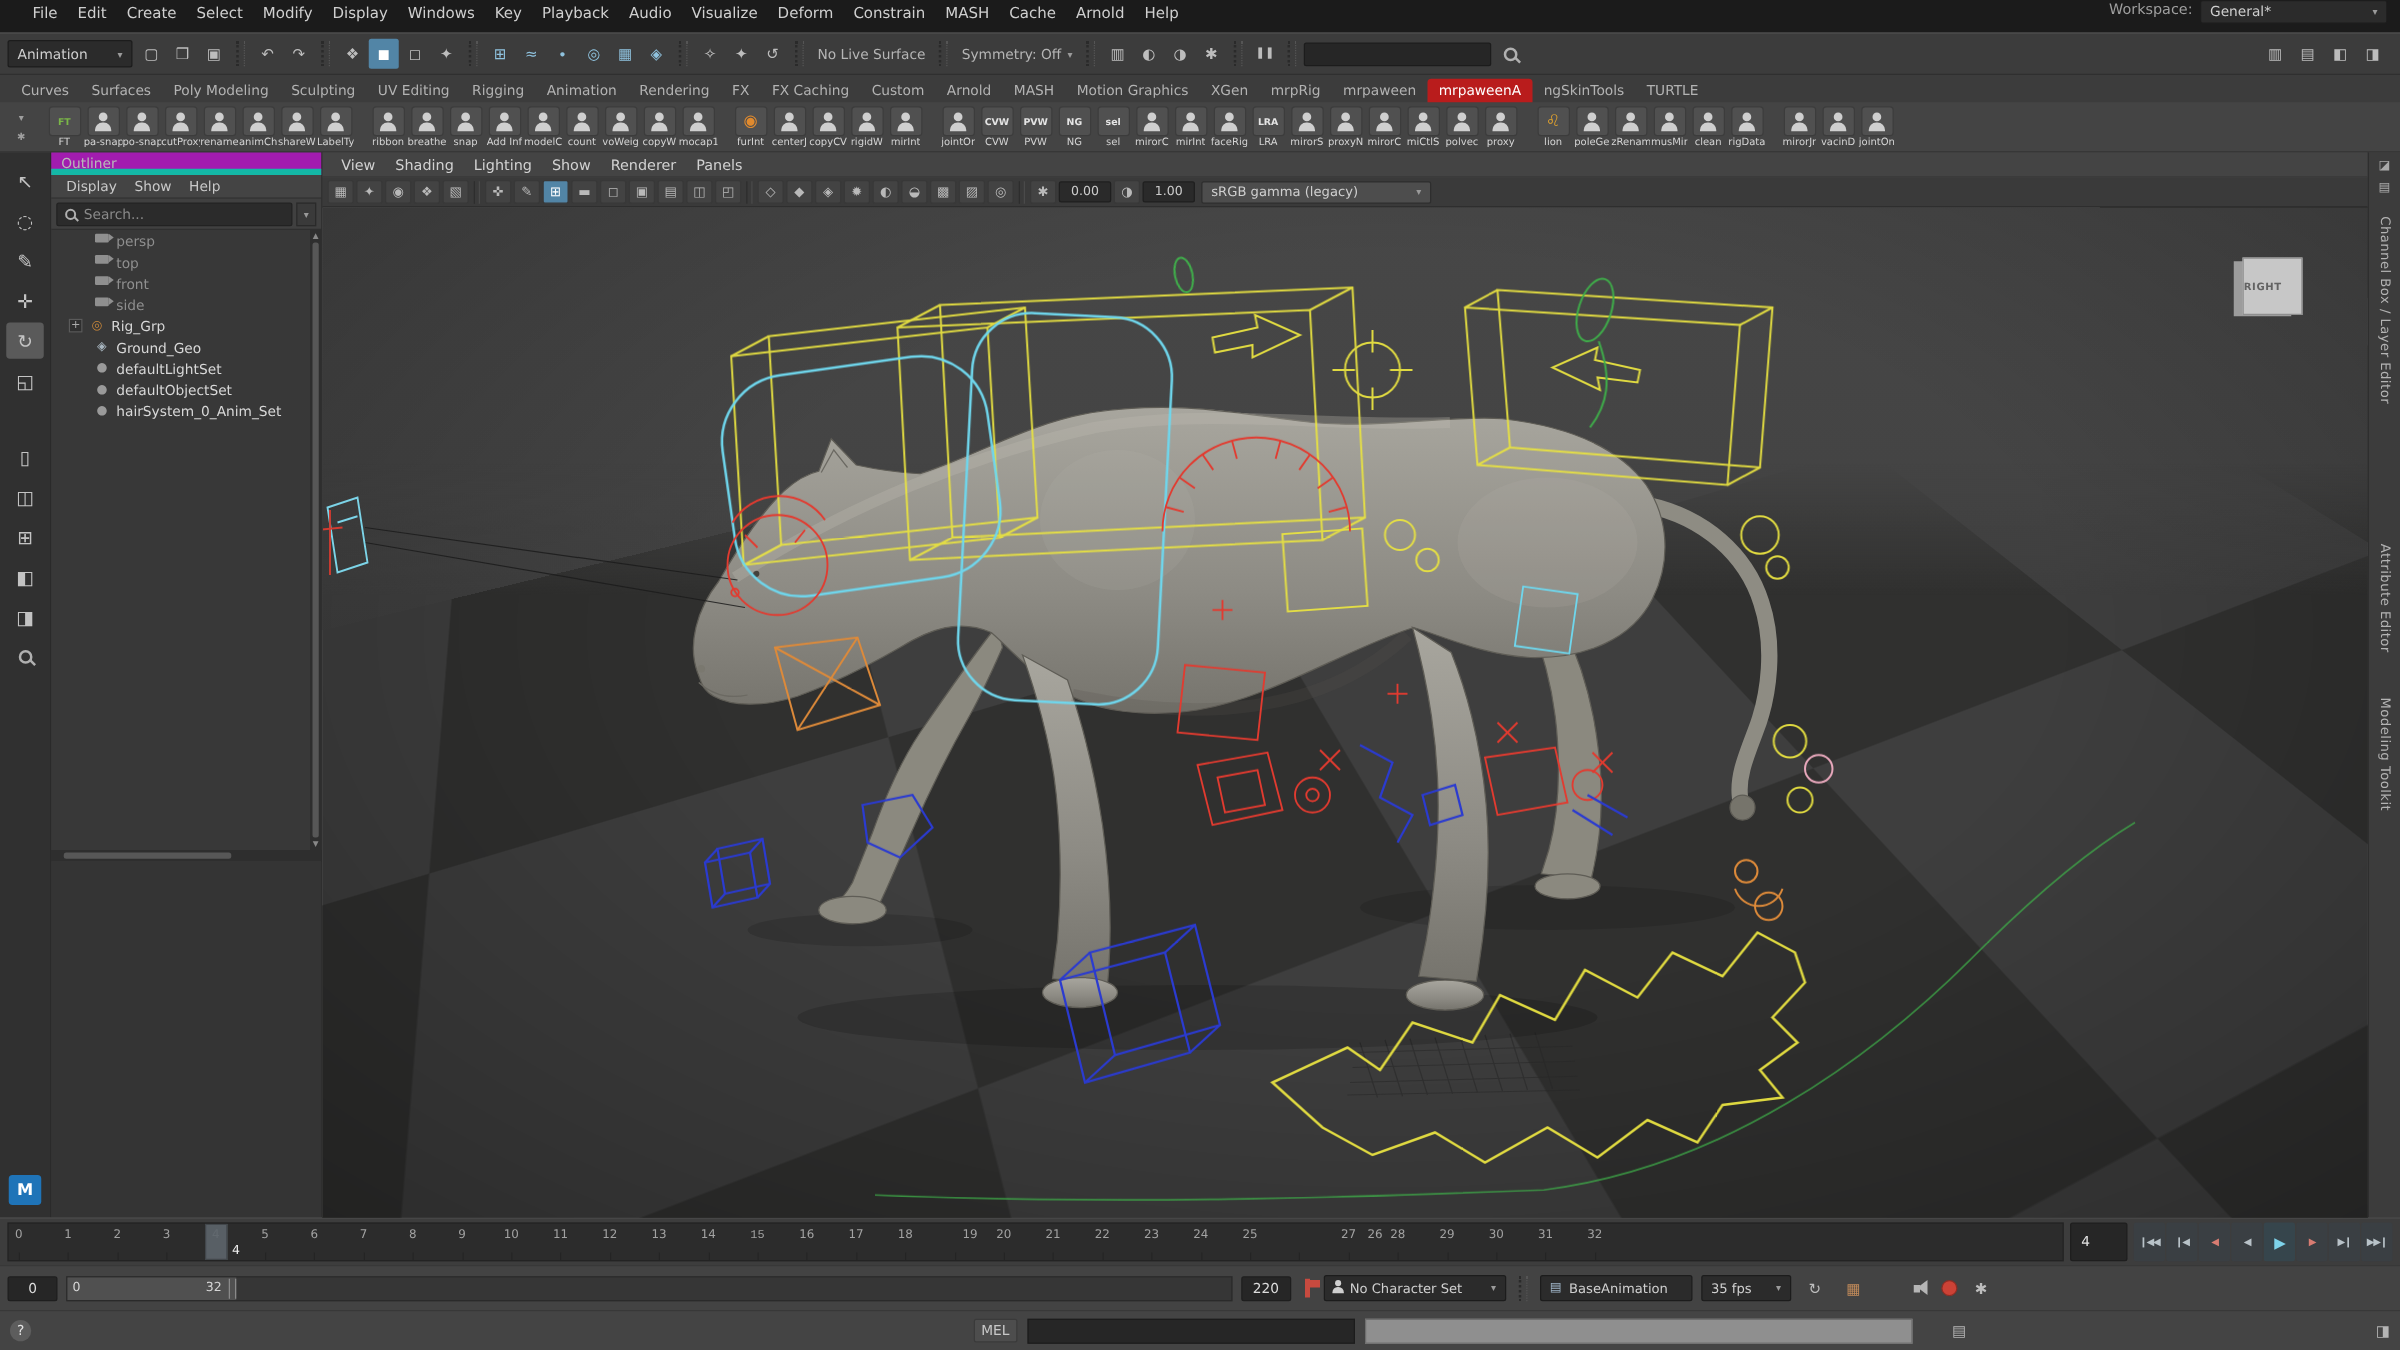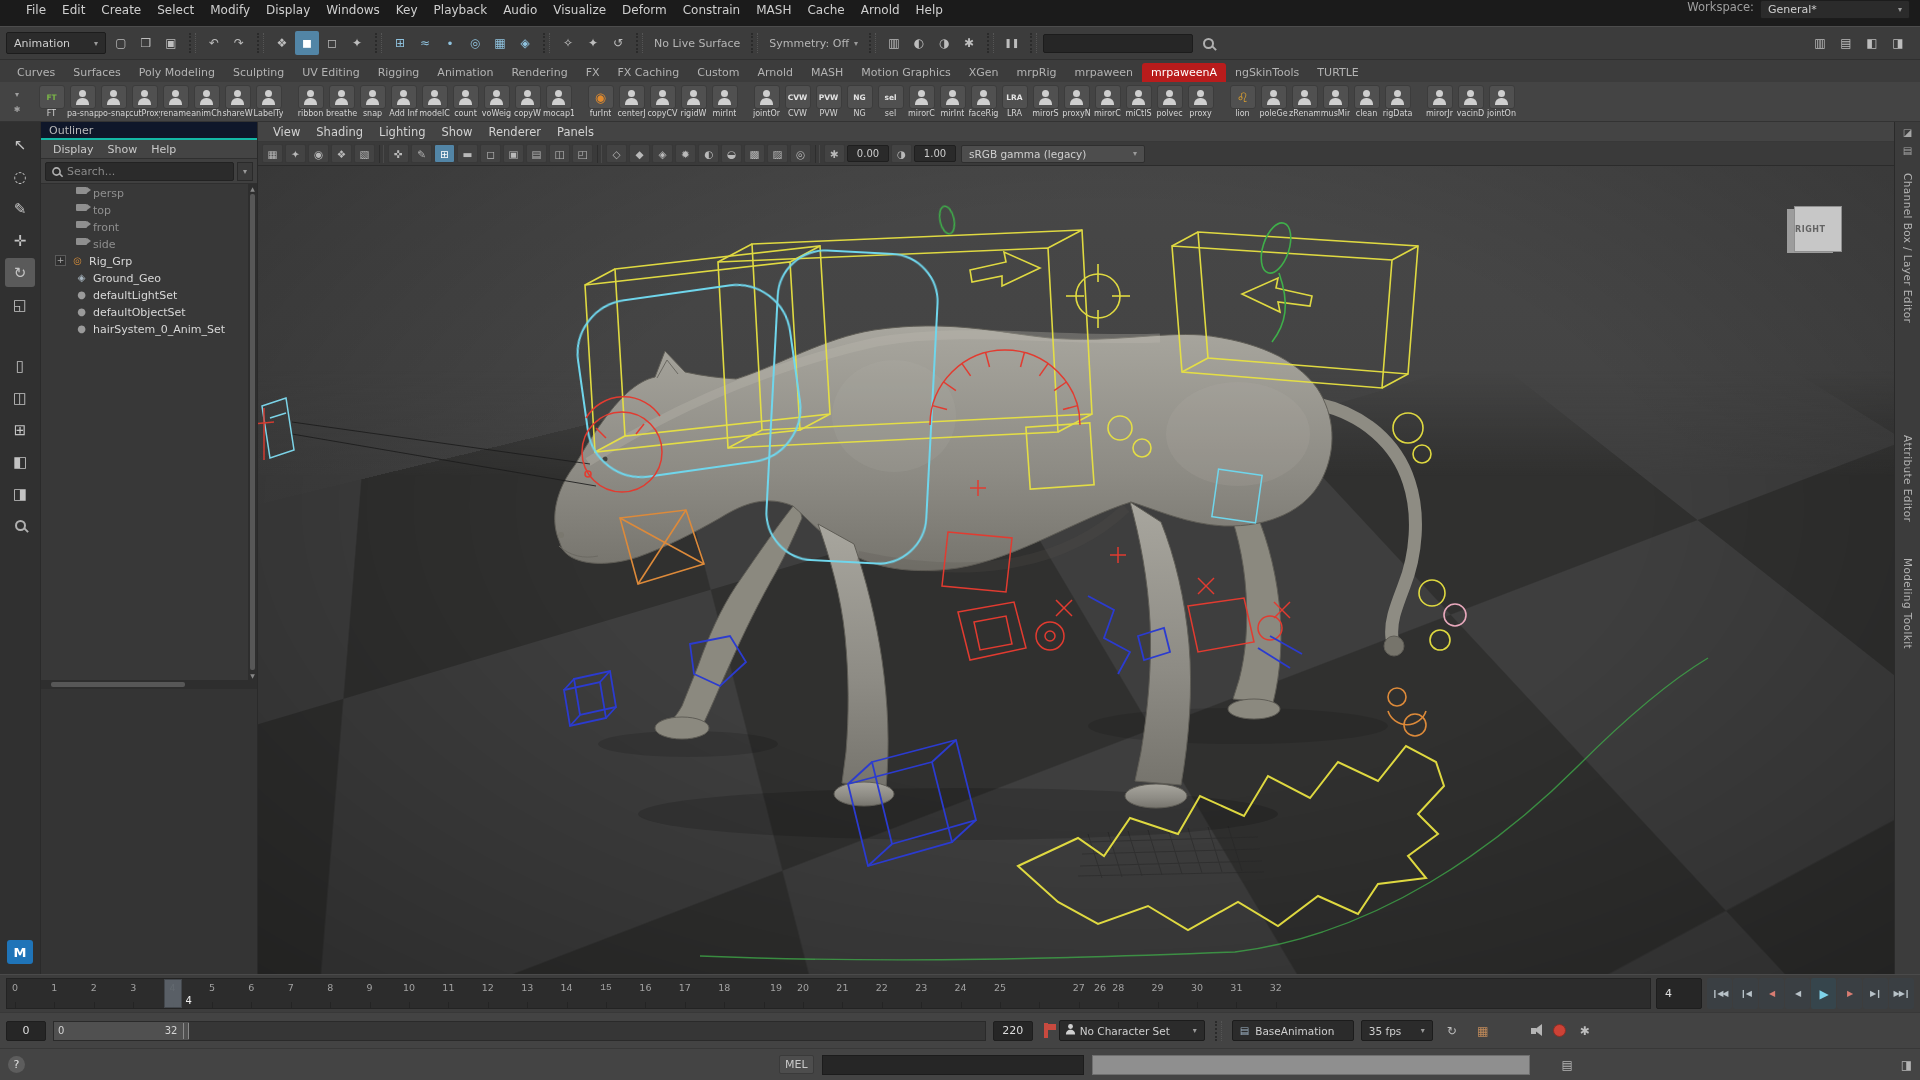--- a/index.html
+++ b/index.html
@@ -50,21 +50,21 @@
   
   .main { flex:1; display:flex; min-height:0; }
   .toolbox { width:40px; background:#303030; display:flex; flex-direction:column; align-items:center; padding-top:8px; gap:3px; flex:none; }
   .tool-btn { width:30px; height:29px; display:flex; align-items:center; justify-content:center; font-size:15px; color:#c3c3c3; border-radius:3px; }
   .tool-btn.active { background:#5a5a5a; }
   .tb-gap { height:26px; }
   .maya-logo { width:26px; height:24px; margin-bottom:10px; background:#1f74b8; border-radius:3px; color:#fff; font-size:13px; font-weight:bold; display:flex; align-items:center; justify-content:center; }
 
   
   .outliner { width:218px; background:#373737; border-left:1px solid #2a2a2a; border-right:1px solid #2a2a2a; display:flex; flex-direction:column; flex:none; }
-  .pane-title { height:18px; background:#0f172a; font-size:11px; color:#b9b9b9; padding:2px 8px; border-bottom:2px solid #14b8a6; }
+  .pane-title { height:18px; background:#a21caf; font-size:11px; color:#b9b9b9; padding:2px 8px; border-bottom:5px solid #14b8a6; }
   .pane-menus { height:19px; background:#444; display:flex; gap:2px; padding:0 6px; font-size:11px; align-items:center; border-bottom:1px solid #2f2f2f; }
   .pane-menus span { padding:1px 6px; }
   .search-row { height:25px; background:#404040; display:flex; align-items:center; padding:2px 4px; gap:3px; border-bottom:1px solid #2f2f2f; }
   .search-box { flex:1; height:19px; background:#2b2b2b; border:1px solid #222; border-radius:2px; display:flex; align-items:center; gap:5px; padding:0 5px; }
   .search-box .mag { transform:scale(.8); }
   .ph { color:#8a8a8a; font-size:11px; }
   .dropbtn { width:16px; height:19px; background:#3a3a3a; border:1px solid #2a2a2a; font-size:8px; color:#9a9a9a; display:flex; align-items:center; justify-content:center; }
   .tree { height:496px; background:#383838; position:relative; padding-top:3px; font-size:11px; overflow:hidden; }
   .tree-row { height:17px; display:flex; align-items:flex-start; gap:5px; padding-left:34px; color:#d8d8d8; }
   .tree-row.dim { color:#8f8f8f; }

